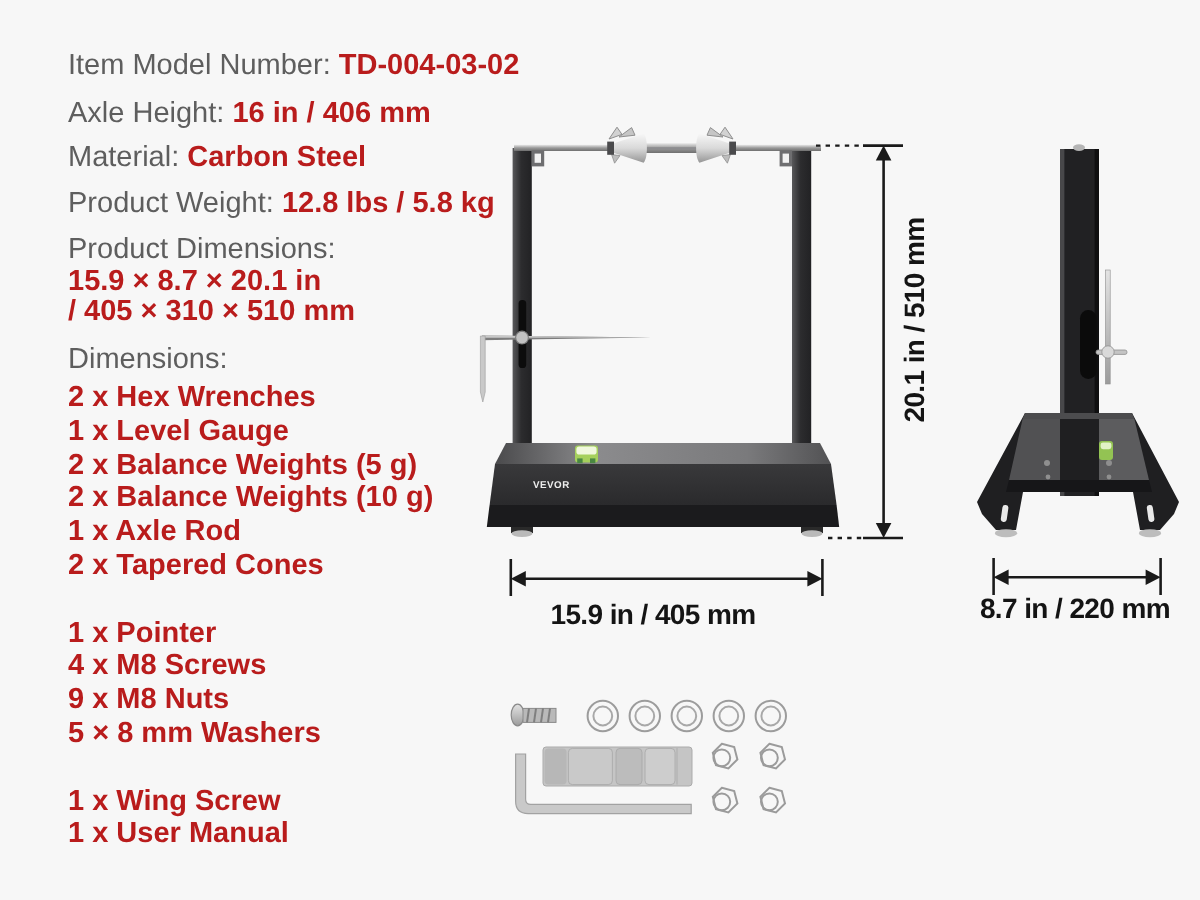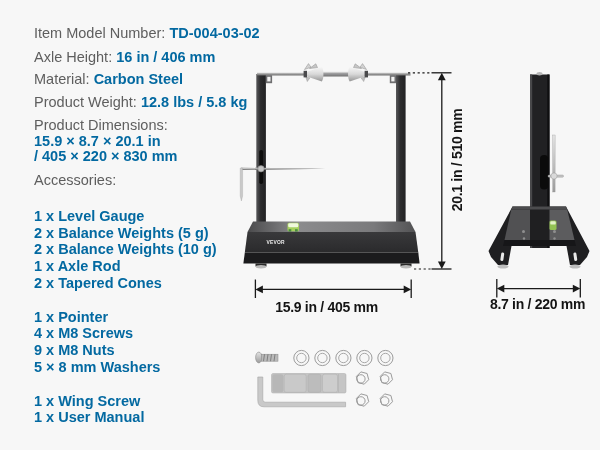--- a/index.html
+++ b/index.html
@@ -1,41 +1,42 @@
 <!DOCTYPE html>
 <html><head>
 <meta charset="utf-8">
 <style>
   html,body{margin:0;padding:0;}
   #page{position:relative;width:600px;height:450px;background:#f7f7f7;overflow:hidden;
         font-family:"Liberation Sans",sans-serif;}
   .ln{position:absolute;left:34px;font-size:14.5px;line-height:14px;white-space:nowrap;
       color:#5e5e5e;letter-spacing:0px;}
-  .v{color:#0369a1;font-weight:bold;}
+  .v{color:#b91c1c;font-weight:bold;}
 </style>
 </head>
 <body>
 <div id="page">
 
   <div class="ln" style="top:26px">Item Model Number: <span class="v">TD-004-03-02</span></div>
 
   <div class="ln" style="top:49.5px">Axle Height: <span class="v">16 in / 406 mm</span></div>
 
   <div class="ln" style="top:72px">Material: <span class="v">Carbon Steel</span></div>
 
   <div class="ln" style="top:95px">Product Weight: <span class="v">12.8 lbs / 5.8 kg</span></div>
 
   <div class="ln" style="top:118px">Product Dimensions:</div>
 
   <div class="ln v" style="top:133.5px">15.9 × 8.7 × 20.1 in</div>
 
-  <div class="ln v" style="top:149px">/ 405 × 220 × 830 mm</div>
-
-  <div class="ln" style="top:172.5px">Accessories:</div>
-
+  <div class="ln v" style="top:149px">/ 405 × 310 × 510 mm</div>
+
+  <div class="ln" style="top:172.5px">Dimensions:</div>
+
+  <div class="ln v" style="top:192px">2 x Hex Wrenches</div>
 
   <div class="ln v" style="top:208.8px">1 x Level Gauge</div>
 
   <div class="ln v" style="top:225.6px">2 x Balance Weights (5 g)</div>
 
   <div class="ln v" style="top:242.4px">2 x Balance Weights (10 g)</div>
 
   <div class="ln v" style="top:259.2px">1 x Axle Rod</div>
 
   <div class="ln v" style="top:276px">2 x Tapered Cones</div>

